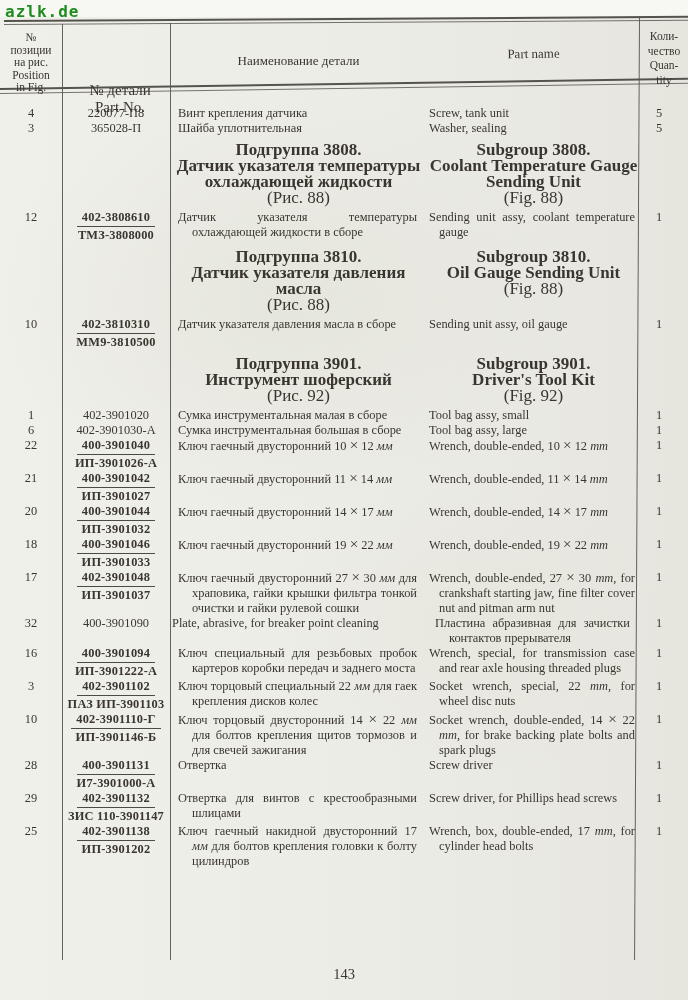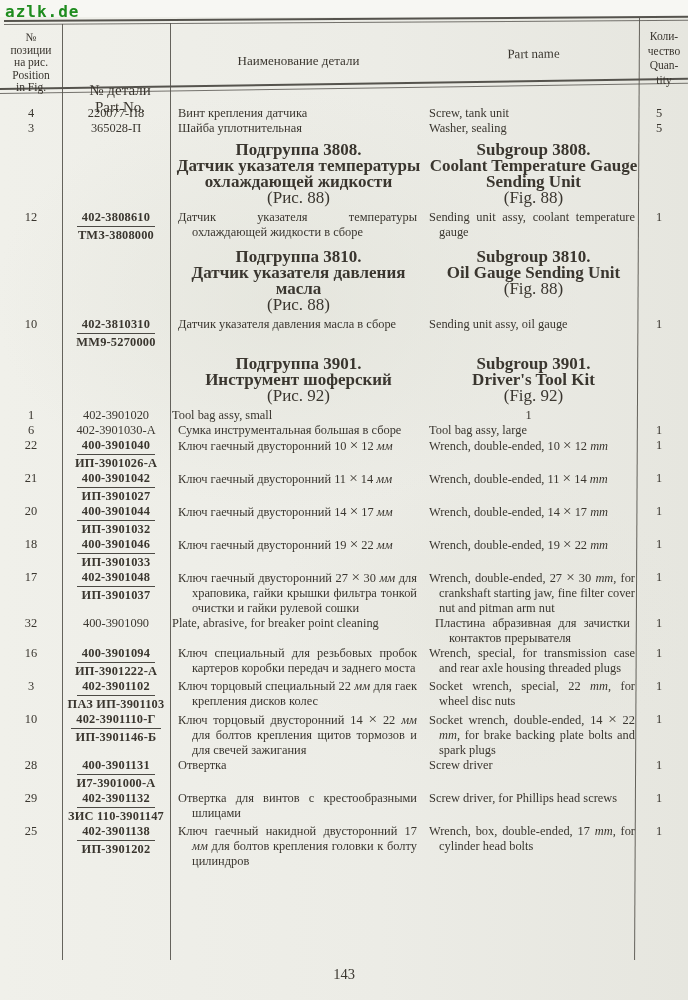--- a/index.html
+++ b/index.html
@@ -153,21 +153,21 @@
           <div class="hl ">Subgroup 3810.</div>
           <div class="hl ">Oil Gauge Sending Unit</div>
           <div class="hl fig">(Fig. 88)</div>
         </div>
         <div class="c"></div>
       </div>
       <div class="row item">
         <div class="c pos">10</div>
         <div class="c part dbl">
           <span class="pline ul">402-3810310</span>
-          <span class="pline ">ММ9-5270000</span>
+          <span class="pline ">ММ9-3810500</span>
         </div>
         <div class="c ru">Датчик указателя давления масла в сборе</div>
         <div class="c en">Sending unit assy, oil gauge</div>
         <div class="c qty">1</div>
       </div>
       <div class="row section">
         <div class="c"></div>
         <div class="c"></div>
         <div class="c head">
           <div class="hl ">Подгруппа 3901.</div>
@@ -179,20 +179,21 @@
           <div class="hl ">Driver's Tool Kit</div>
           <div class="hl fig">(Fig. 92)</div>
         </div>
         <div class="c"></div>
       </div>
       <div class="row item">
         <div class="c pos">1</div>
         <div class="c part ">
           <span class="pline ">402-3901020</span>
         </div>
+        <div class="c ru">Сумка инструментальная малая в сборе</div>
         <div class="c en">Tool bag assy, small</div>
         <div class="c qty">1</div>
       </div>
       <div class="row item">
         <div class="c pos">6</div>
         <div class="c part ">
           <span class="pline ">402-3901030-А</span>
         </div>
         <div class="c ru">Сумка инструментальная большая в сборе</div>
         <div class="c en">Tool bag assy, large</div>

